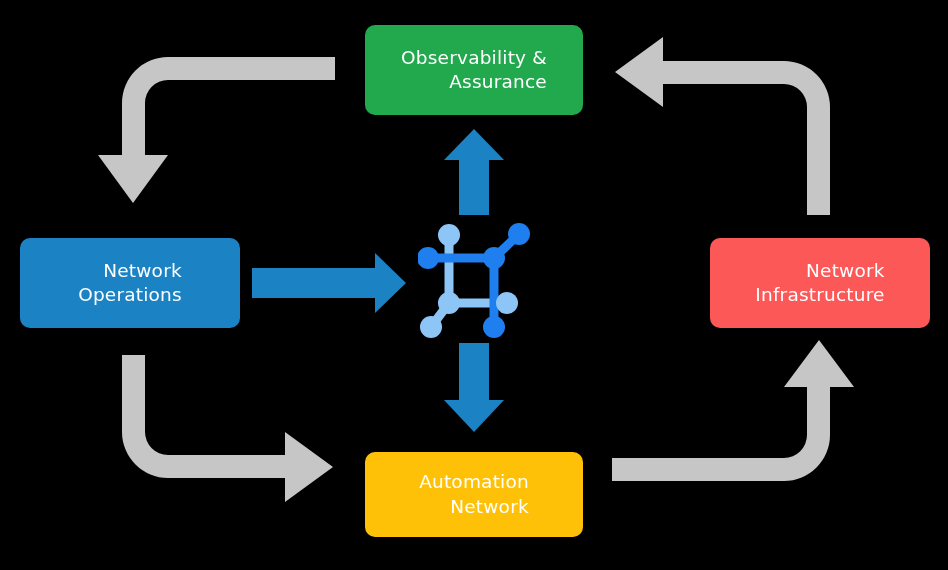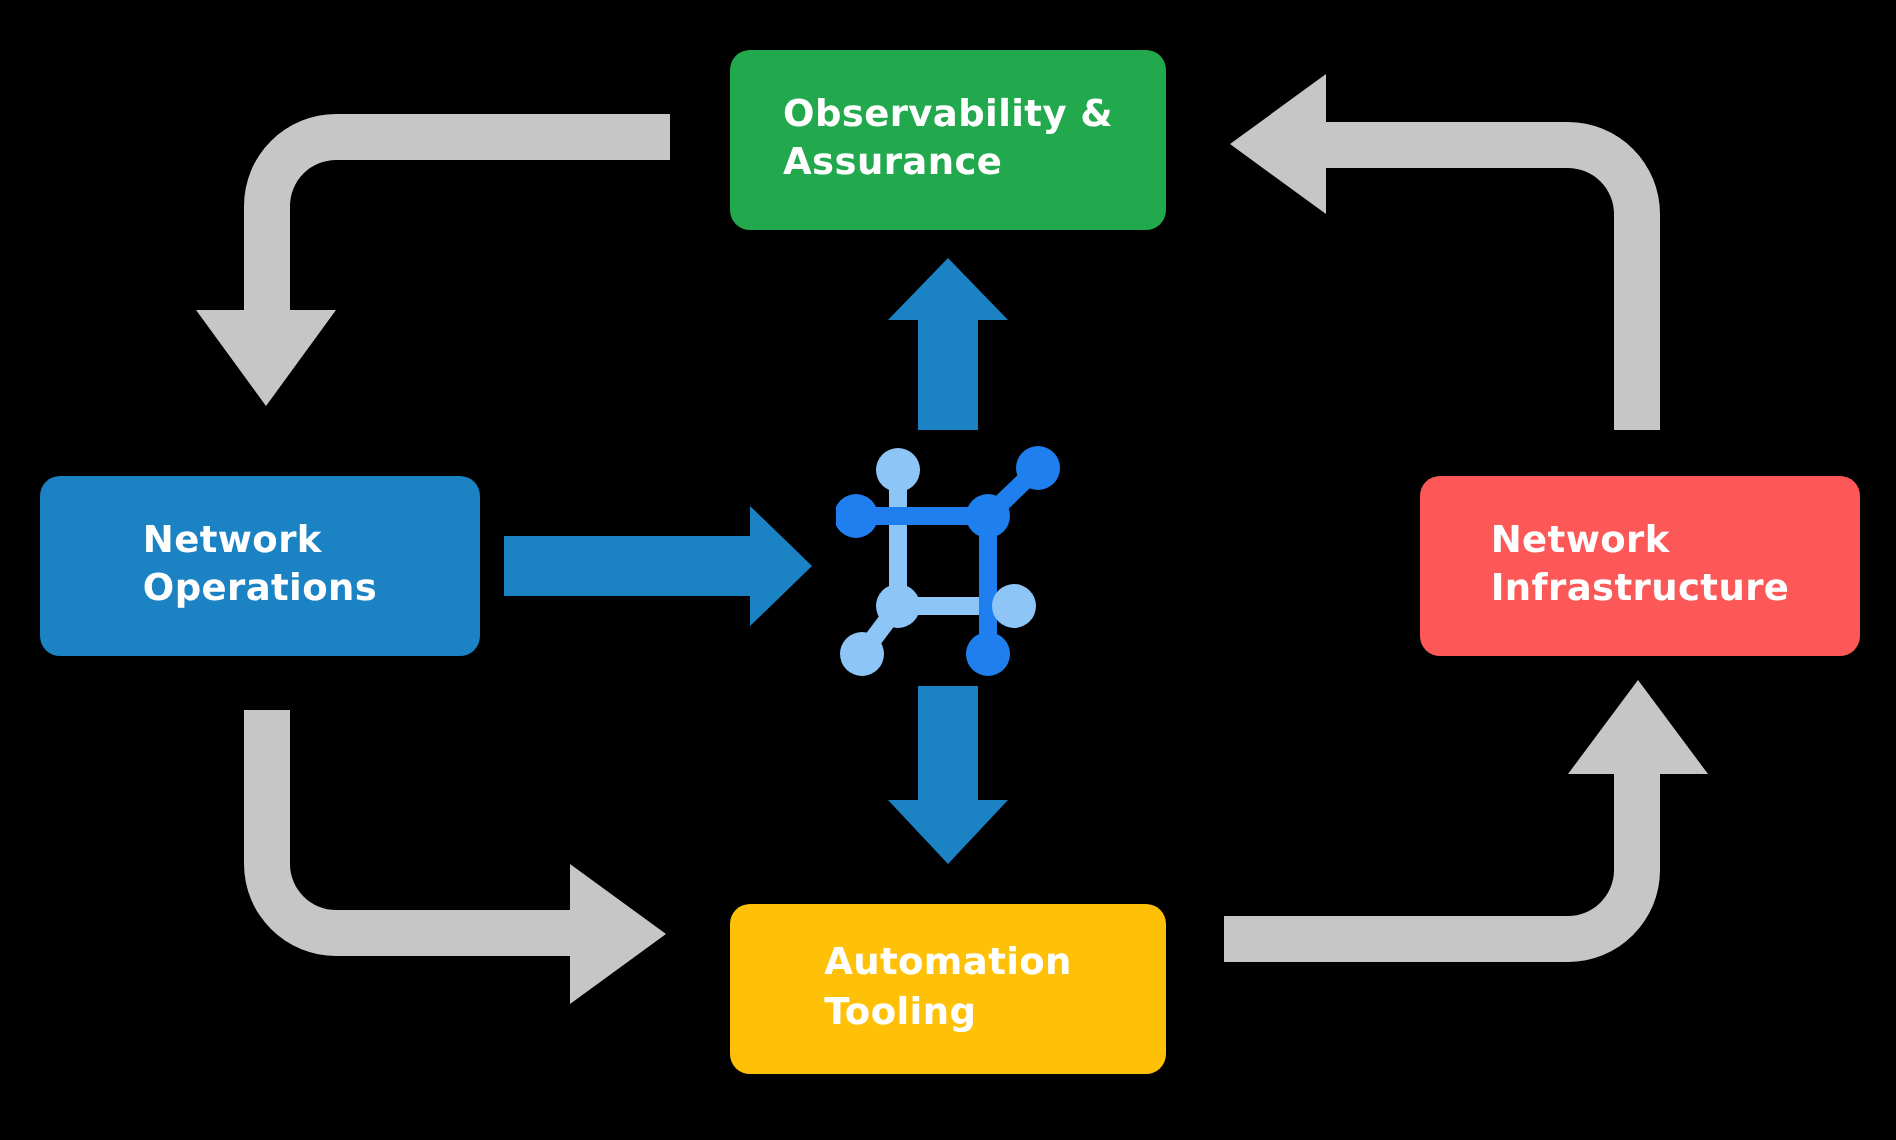--- a/index.html
+++ b/index.html
@@ -24,27 +24,27 @@
     left: 0;
     top: 0;
     width: 948px;
     height: 570px;
   }
   .node-box {
     position: absolute;
     display: flex;
     align-items: center;
     justify-content: center;
-    text-align: left;
+    text-align: right;
     border-radius: 10px;
     color: #ffffff;
     font-size: 18.5px;
     line-height: 1.32;
     letter-spacing: 0.2px;
-    font-weight: 700;
+    font-weight: 400;
     box-sizing: border-box;
     padding: 4px 8px;
     z-index: 3;
   }
   .node-label { display: block; white-space: pre-line; }
 
   #box-observability { left: 365px; top: 25px;  width: 218px; height: 90px; }
   #box-operations    { left: 20px;  top: 238px; width: 220px; height: 90px; }
   #box-infrastructure{ left: 710px; top: 238px; width: 220px; height: 90px; }
   #box-automation    { left: 365px; top: 452px; width: 218px; height: 85px; }
@@ -155,16 +155,16 @@
 Operations</span>
   </div>
 
   <div class="node-box" id="box-infrastructure" style="background:#FC5858;">
     <span class="node-label">Network
 Infrastructure</span>
   </div>
 
   <div class="node-box" id="box-automation" style="background:#FFC107;">
     <span class="node-label">Automation
-Tooling</span>
+Network</span>
   </div>
 
 </div>
 
 </body></html>

